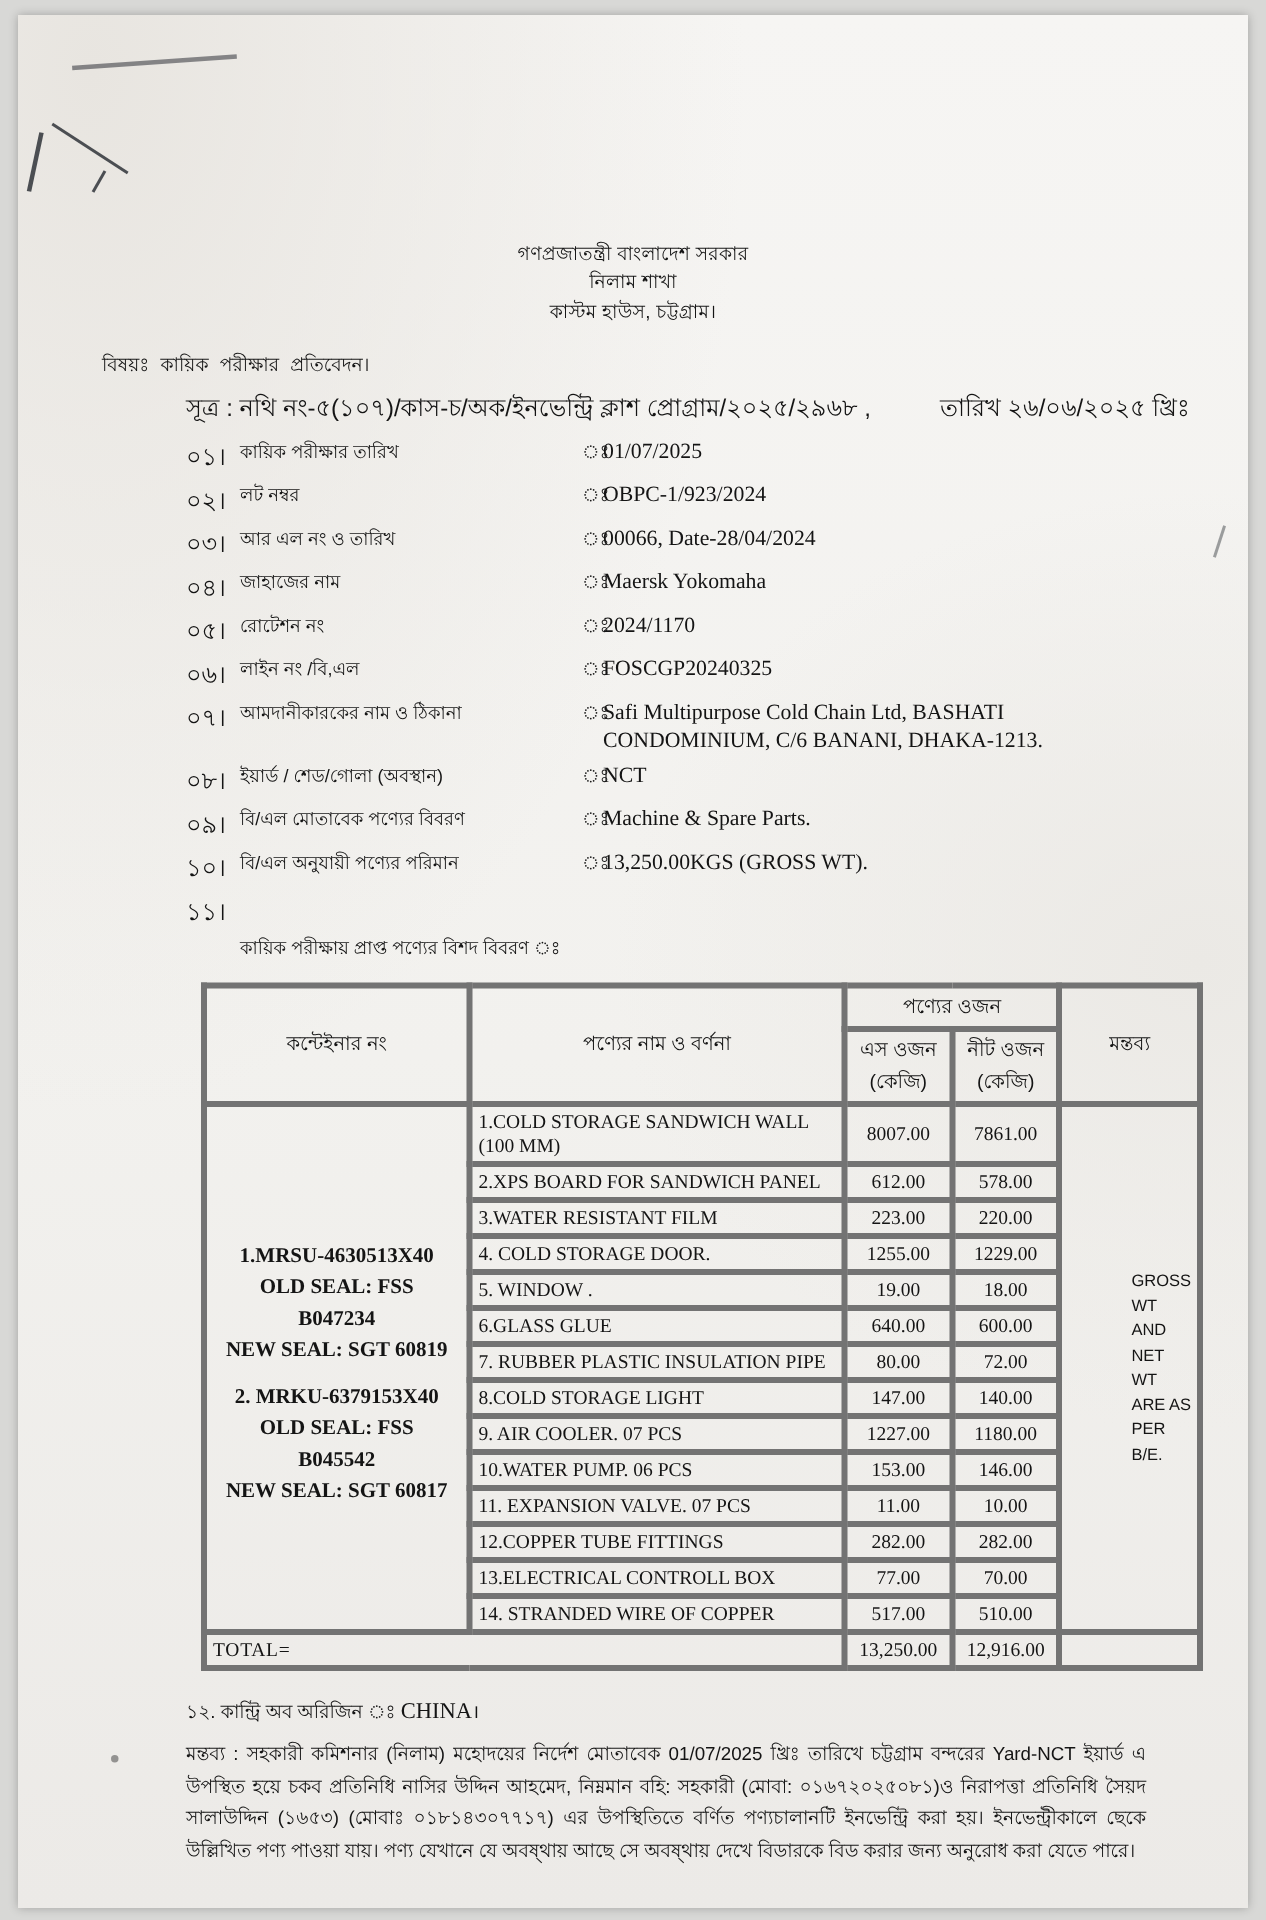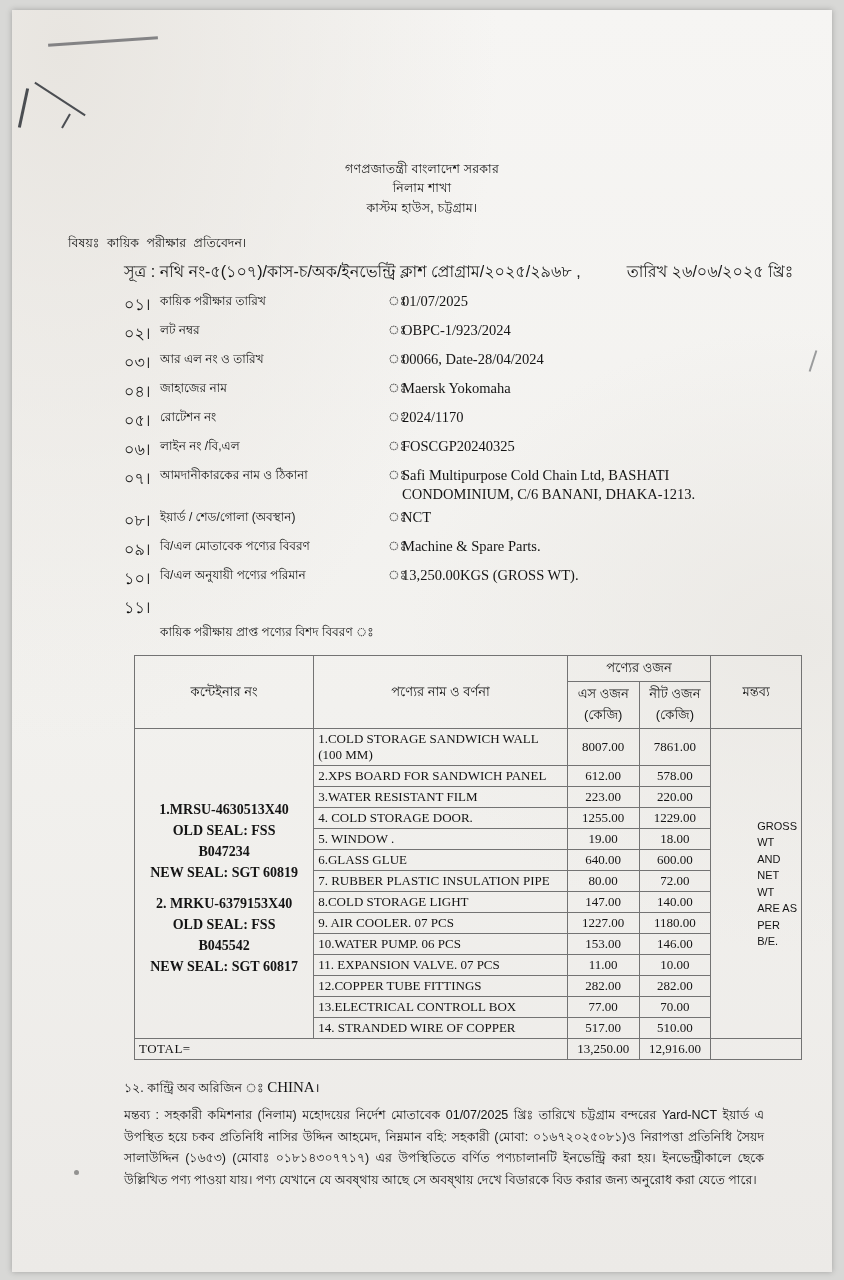--- a/index.html
+++ b/index.html
@@ -115,21 +115,21 @@
     margin-top: 12px;
     margin-left: 122px;
     width: 668px;
   }
   table.goods {
     border-collapse: collapse;
     width: 668px;
     font-family: "Liberation Serif", serif;
   }
   table.goods th, table.goods td {
-    border: 1px solid #737373;
+    border: 4px solid #737373;
     padding: 2px 4px;
     font-weight: normal;
     font-size: 13px;
     vertical-align: middle;
   }
   th.head-cell {
     font-family: "Liberation Sans", sans-serif;
     font-size: 11.5px;
     text-align: center;
     padding: 3px 2px;

